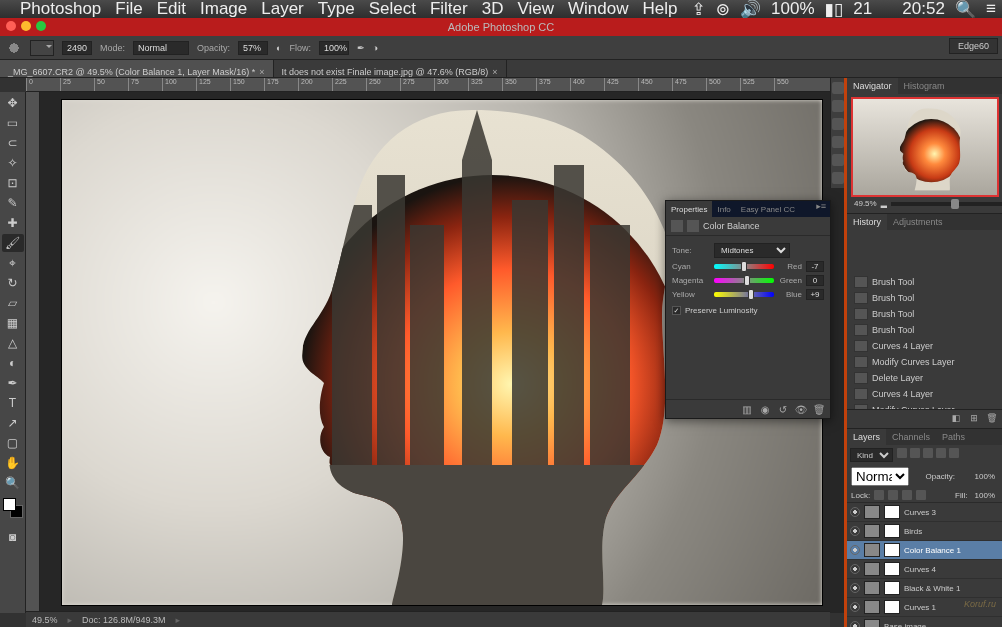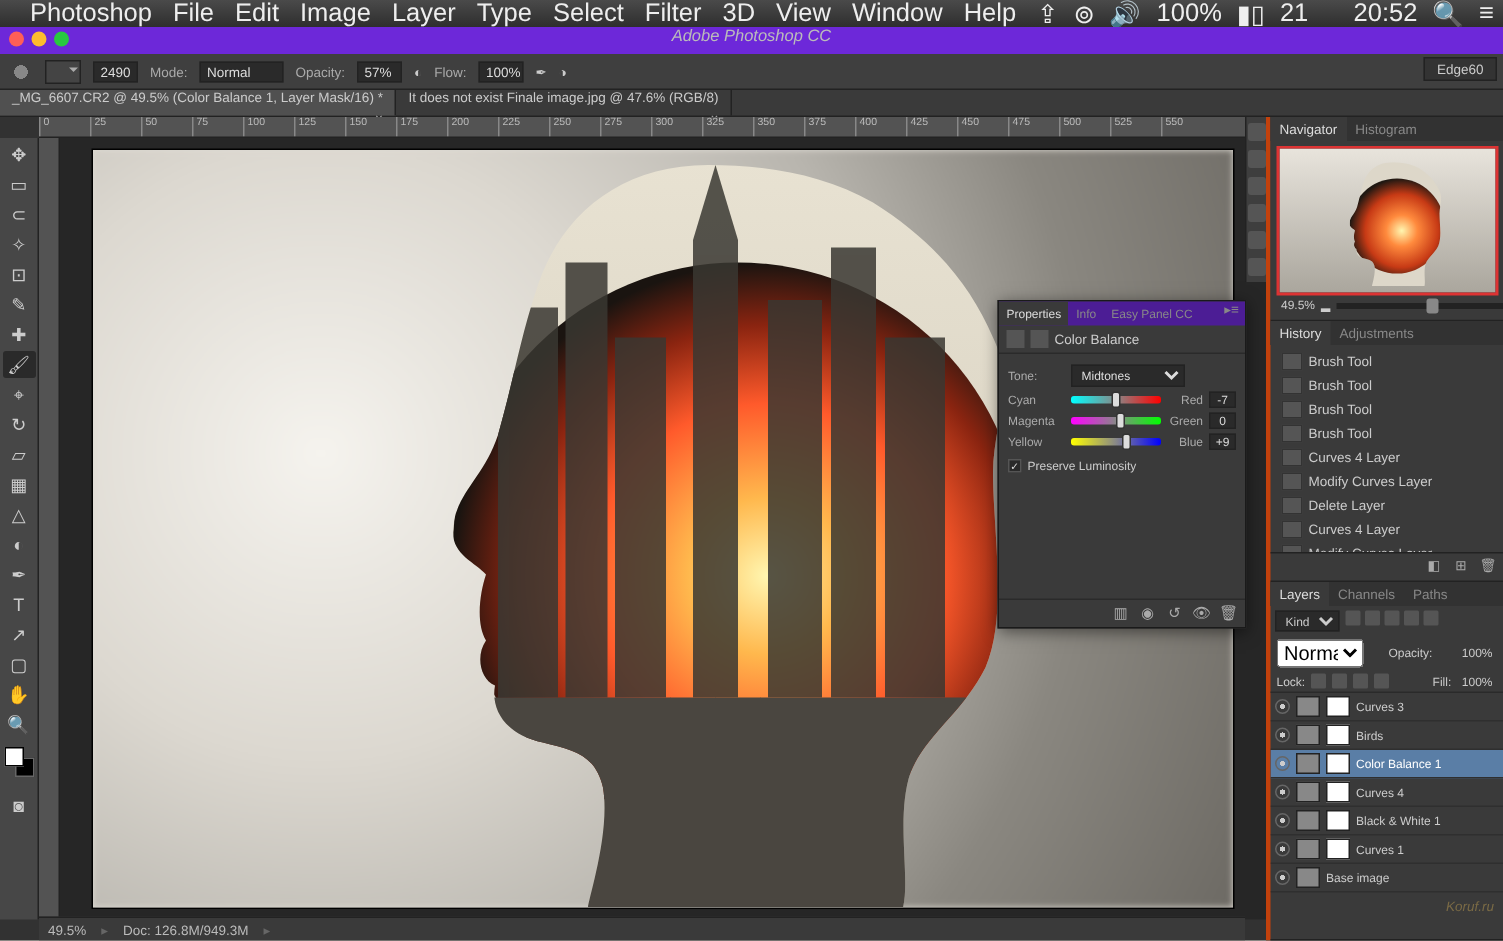--- a/index.html
+++ b/index.html
@@ -1,31 +1,31 @@
 <!DOCTYPE html>
 <html><head>
 <meta charset="utf-8">
 <style>
 * { margin: 0; padding: 0; box-sizing: border-box; font-family: -apple-system, "Helvetica Neue", Arial, sans-serif; }
 body { background: #323232; color: #ccc; font-size: 10px; overflow: hidden; width: 1002px; height: 627px; position: relative; }
 .menubar { background: linear-gradient(#4a4a4a,#2e2e2e); height: 18px; display: flex; align-items: center; padding: 0 6px; color: #eee; font-size: 17px; gap: 14px; }
 .menubar .apple { font-size: 13px; }
 .menubar .right { margin-left: auto; display: flex; gap: 10px; align-items: center; }
-.titlebar { background: #6d28d9; height: 18px; display: flex; align-items: flex-start; justify-content: center; color: #bbb; font-size: 11px; position: relative; font-style: italic; }
+.titlebar { background: #b91c1c; height: 18px; display: flex; align-items: center; justify-content: center; color: #bbb; font-size: 11px; position: relative; }
 .traffic { position: absolute; left: 6px; top: 3px; display: flex; gap: 5px; }
 .traffic span { width: 10px; height: 10px; border-radius: 50%; display: inline-block; }
 .tl-red{background:#ff5f57}.tl-yel{background:#febc2e}.tl-grn{background:#28c840}
 .optbar { background: #3f3f3f; height: 24px; display: flex; align-items: center; gap: 8px; padding: 0 6px; border-bottom: 1px solid #222; font-size: 9px; color: #ccc; }
 .optbar .field { background: #2a2a2a; border: 1px solid #222; padding: 1px 4px; color: #ddd; }
 .optbar .swatch { width: 24px; height: 16px; background: #444; border:1px solid #222; position:relative; }
 .optbar .swatch::after{content:'';position:absolute;right:1px;top:4px;border:3px solid transparent;border-top-color:#aaa}
 .optbar .lbl{color:#aaa}
 .workspace-switch{position:absolute;right:4px;top:38px;background:#333;border:1px solid #222;padding:2px 8px;font-size:9px;color:#ccc}
 .tabs { background: #3a3a3a; height: 18px; display: flex; align-items: center; border-bottom: 1px solid #222; }
-.tab { padding: 0 8px; height: 100%; display: flex; align-items: flex-end; gap: 4px; color: #ccc; font-size: 9px; border-right: 1px solid #222; flex-direction: column; }
+.tab { padding: 0 8px; height: 100%; display: flex; align-items: flex-end; gap: 4px; color: #ccc; font-size: 9px; border-right: 1px solid #222; }
 .tab.active { background: #505050; }
 .tab .close { color: #aaa; cursor: pointer; }
 .ruler-h { background: #535353; height: 14px; display: flex; color: #bbb; font-size: 7px; overflow: hidden; margin-left: 26px; margin-right: 172px; position:relative; border-bottom:1px solid #222;}
 .ruler-h span { width: 34px; flex:none; border-left:1px solid #888; padding-left:2px; height:100%; }
 .main { display: flex; height: 521px; }
 .tools { background: #474747; width: 26px; display: flex; flex-direction: column; align-items: center; gap: 2px; padding-top: 2px; border-right:1px solid #222; }
 .tools .t { width: 22px; height: 18px; display: flex; align-items: center; justify-content: center; color: #ccc; font-size: 12px; cursor: pointer; border-radius:2px; }
 .tools .t.sel { background: #2a2a2a; }
 .tools .fgbg { width:20px; height:20px; position:relative; margin-top:4px; margin-bottom:8px;}
 .tools .fgbg .fg{position:absolute;width:13px;height:13px;background:#fff;border:1px solid #000;left:0;top:0;z-index:2}
@@ -44,39 +44,39 @@
 .panel { border-bottom: 1px solid #222; }
 .panel-tabs { display: flex; background: #323232; height: 16px; font-size: 9px; }
 .panel-tabs .pt { padding: 0 6px; display:flex;align-items:center; color:#888; cursor:pointer;}
 .panel-tabs .pt.active { background:#3a3a3a; color:#ddd; }
 .panel-body { padding: 3px; background:#3a3a3a; }
 .nav-thumb { width: 148px; height: 100px; border: 2px solid #d33; margin:0 auto; background: linear-gradient(#e8e4dc, #aaa69d); position:relative; overflow:hidden;}
 .nav-thumb .sil-mini{position:absolute;left:40px;top:4px;width:70px;height:92px;}
 .zoom-row{display:flex;align-items:center;gap:4px;padding:2px 4px;font-size:8px}
 .zoom-row input[type=range]{flex:1;height:4px;appearance:none;background:#222;outline:none}
 .zoom-row input[type=range]::-webkit-slider-thumb{appearance:none;width:8px;height:10px;background:#888;border-radius:2px}
-.hist-list { max-height: 138px; overflow-y:auto; }
+.hist-list { max-height: 138px; overflow-y:auto;margin-top:41px; }
 .hist-item { display:flex; align-items:center; gap:4px; padding:2px 4px; color:#ccc; font-size:9px; }
 .hist-item .ico{width:14px;height:12px;background:#555;border:1px solid #333;flex:none}
 .layers-head { display:flex; gap:4px; padding:3px; align-items:flex-start; font-size:8px;}
 .layers-head select, .layers-head .mini{background:#2a2a2a;border:1px solid #222;color:#ccc;font-size:8px;padding:0 2px;height:14px}
 .layers-opacity{display:flex;justify-content:space-between;padding:2px 4px;font-size:8px;align-items:center;gap:4px}
 .lock-row{display:flex;align-items:center;gap:4px;padding:2px 4px;font-size:8px;border-bottom:1px solid #2a2a2a}
 .lock-row .li{width:10px;height:10px;background:#555;border-radius:1px}
 .layer { display:flex; align-items:center; gap:4px; padding:2px 3px; font-size:8px; color:#ccc; border-bottom:1px solid #2f2f2f;}
 .layer.sel{background:#5a7ea6;color:#fff}
 .layer .eye{width:10px;height:10px;border:1px solid #666;border-radius:50%;background:radial-gradient(circle,#ccc 30%,transparent 31%);flex:none}
 .layer .thumb{width:16px;height:14px;background:#888;border:1px solid #222;flex:none}
 .layer .mask{width:16px;height:14px;background:#fff;border:1px solid #222;flex:none}
 .layer .name{flex:1;white-space:nowrap;overflow:hidden;text-overflow:ellipsis}
 .layer-foot{display:flex;gap:6px;padding:3px 4px;justify-content:flex-end;border-top:1px solid #222}
 .layer-foot .fi{width:12px;height:12px;color:#aaa;font-size:9px;text-align:center}
 
 .float-panel { position:absolute; left:665px; top:200px; width:166px; background:#3a3a3a; border:1px solid #1a1a1a; box-shadow:0 2px 10px rgba(0,0,0,.5); z-index:30; font-size:9px;}
-.float-panel .fp-tabs{display:flex;background:#4c1d95;height:16px}
+.float-panel .fp-tabs{display:flex;background:#0f172a;height:16px}
 .float-panel .fp-tabs .fpt{padding:0 5px;display:flex;align-items:center;color:#888;font-size:8px}
 .float-panel .fp-tabs .fpt.active{background:#3a3a3a;color:#ddd}
 .float-panel .fp-head{display:flex;align-items:center;gap:4px;padding:3px 5px;color:#ccc;border-bottom:1px solid #2a2a2a}
 .float-panel .fp-head .hi{width:12px;height:12px;background:#555}
 .float-panel .fp-body{padding:4px 6px}
 .fp-row{display:flex;align-items:center;gap:4px;margin:3px 0}
 .fp-row .ll{width:38px;color:#aaa;font-size:8px}
 .fp-row .rr{width:24px;text-align:right;color:#aaa;font-size:8px}
 .fp-row .val{width:18px;background:#2a2a2a;border:1px solid #222;color:#ddd;font-size:8px;text-align:center;padding:0 1px}
 .slider{flex:1;height:5px;position:relative;border-radius:2px}

